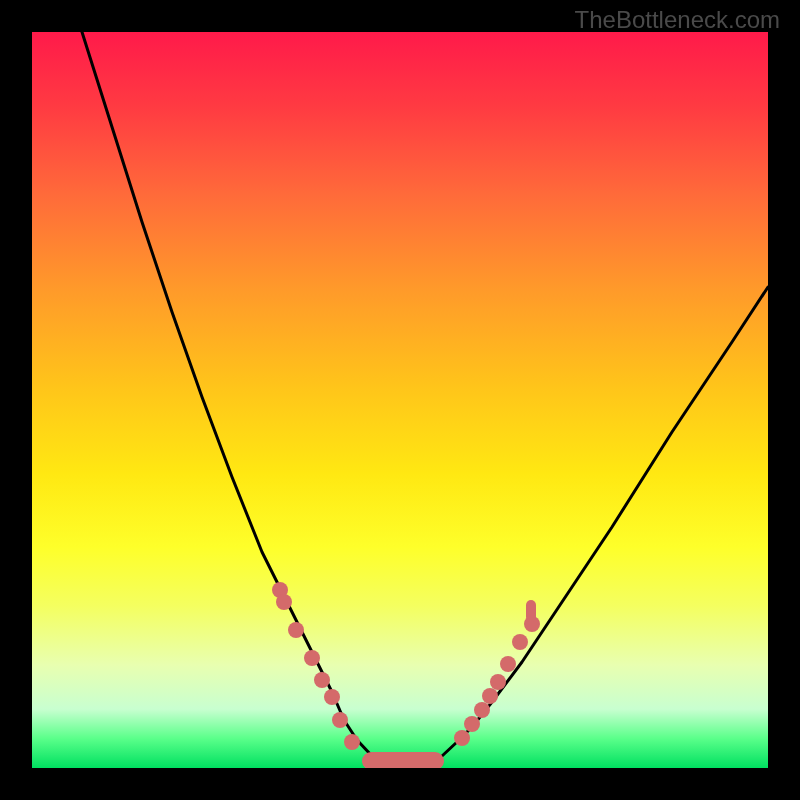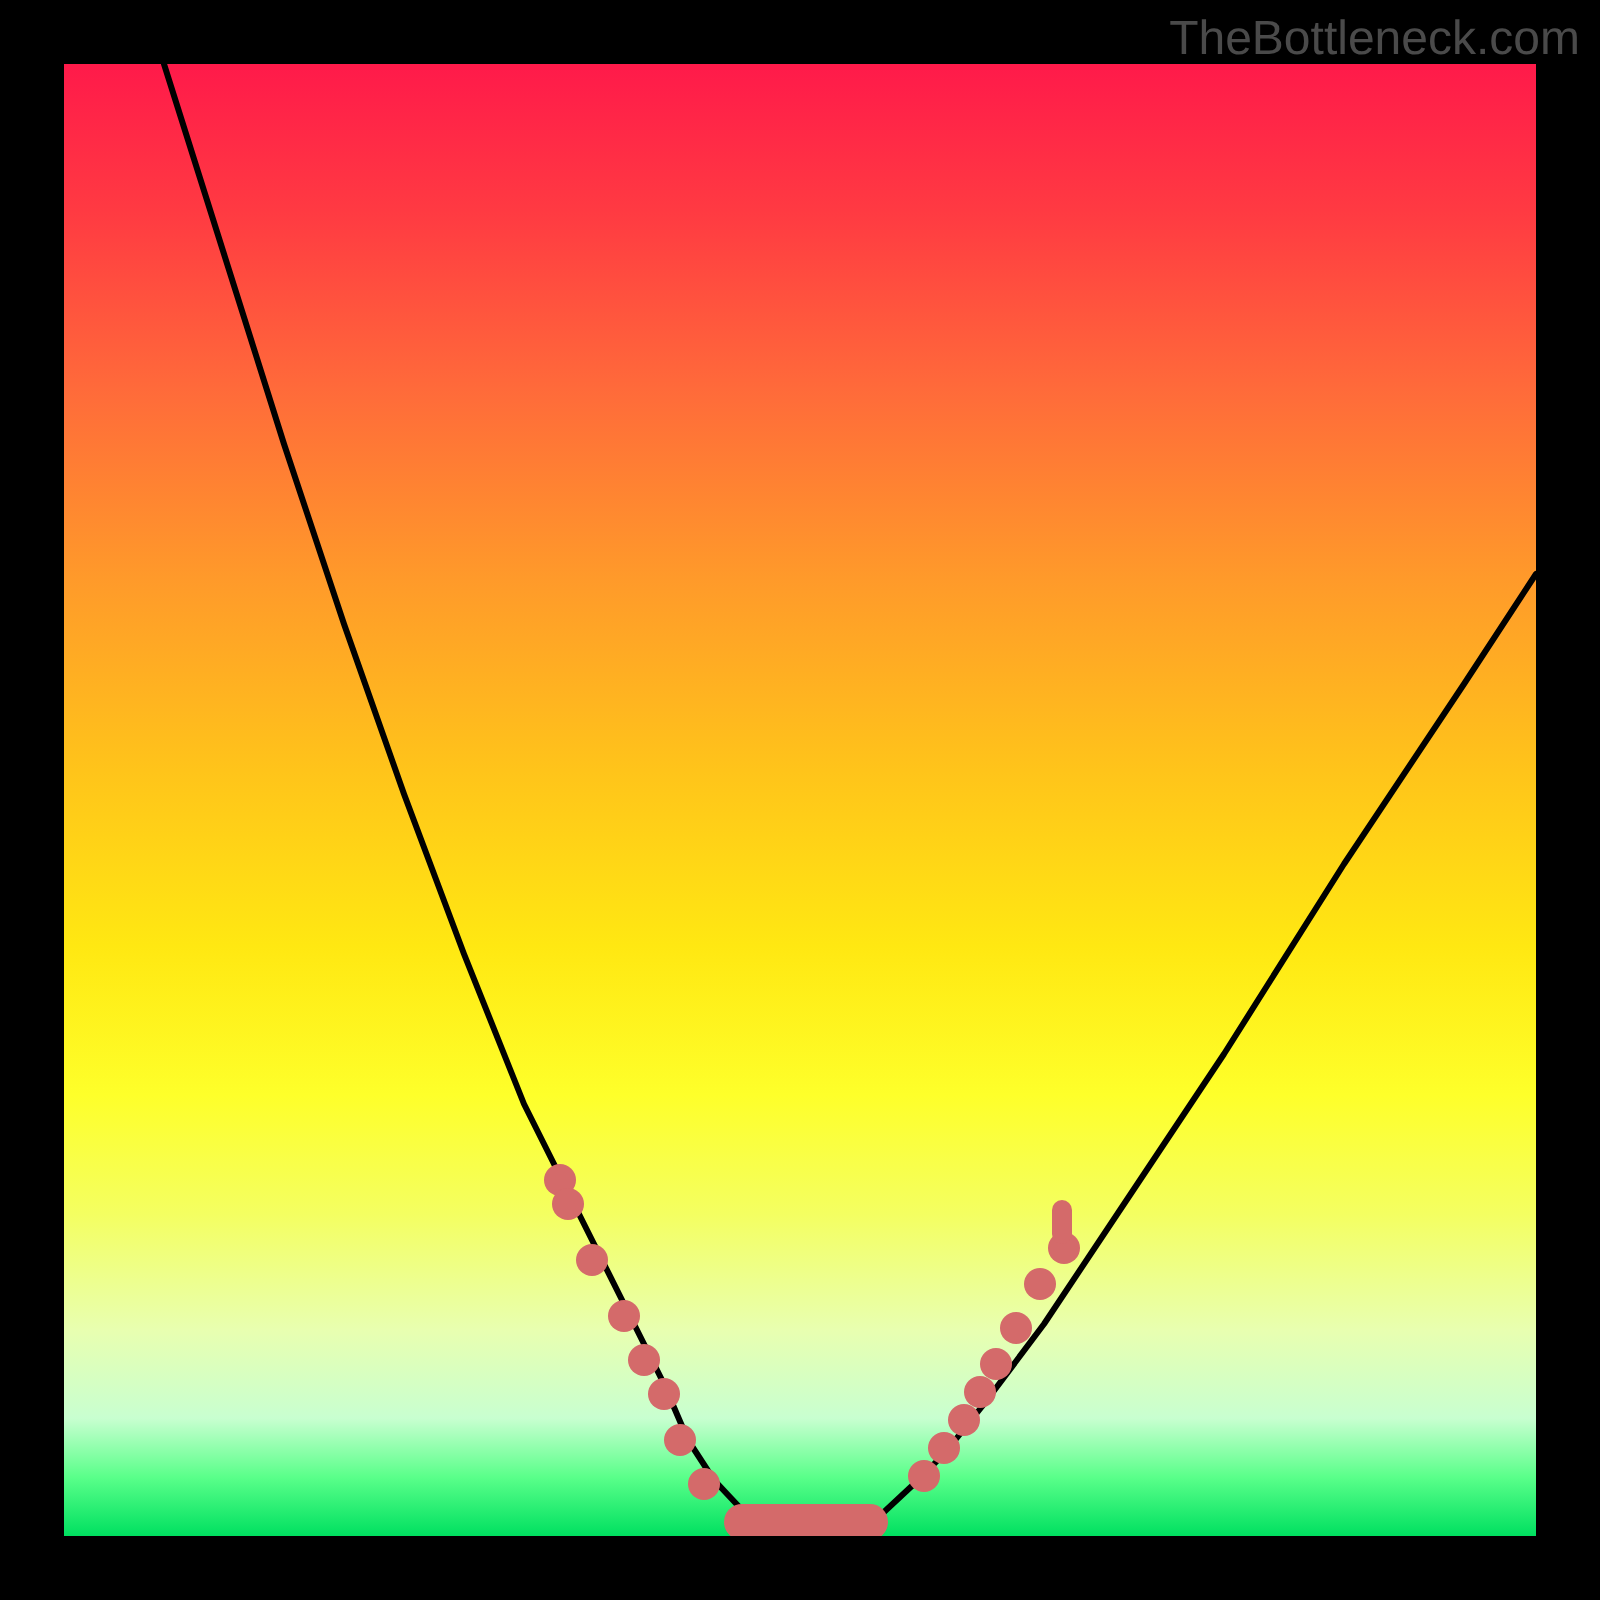--- a/index.html
+++ b/index.html
@@ -1,21 +1,21 @@
 <!DOCTYPE html>
 <html><head>
 <meta charset="utf-8">
 <style>
   * { margin: 0; padding: 0; box-sizing: border-box; }
   html, body { width: 800px; height: 800px; overflow: hidden; background: #000; }
   .container { width: 800px; height: 800px; position: relative; background: #000; }
   .watermark {
     position: absolute;
     top: 6px;
-    right: 10px;
+    right: 20px;
     color: #4a4a4a;
     font-family: Arial, sans-serif;
     font-size: 24px;
     font-weight: 500;
     z-index: 10;
   }
   .plot-area {
     position: absolute;
     top: 32px;
     left: 32px;

